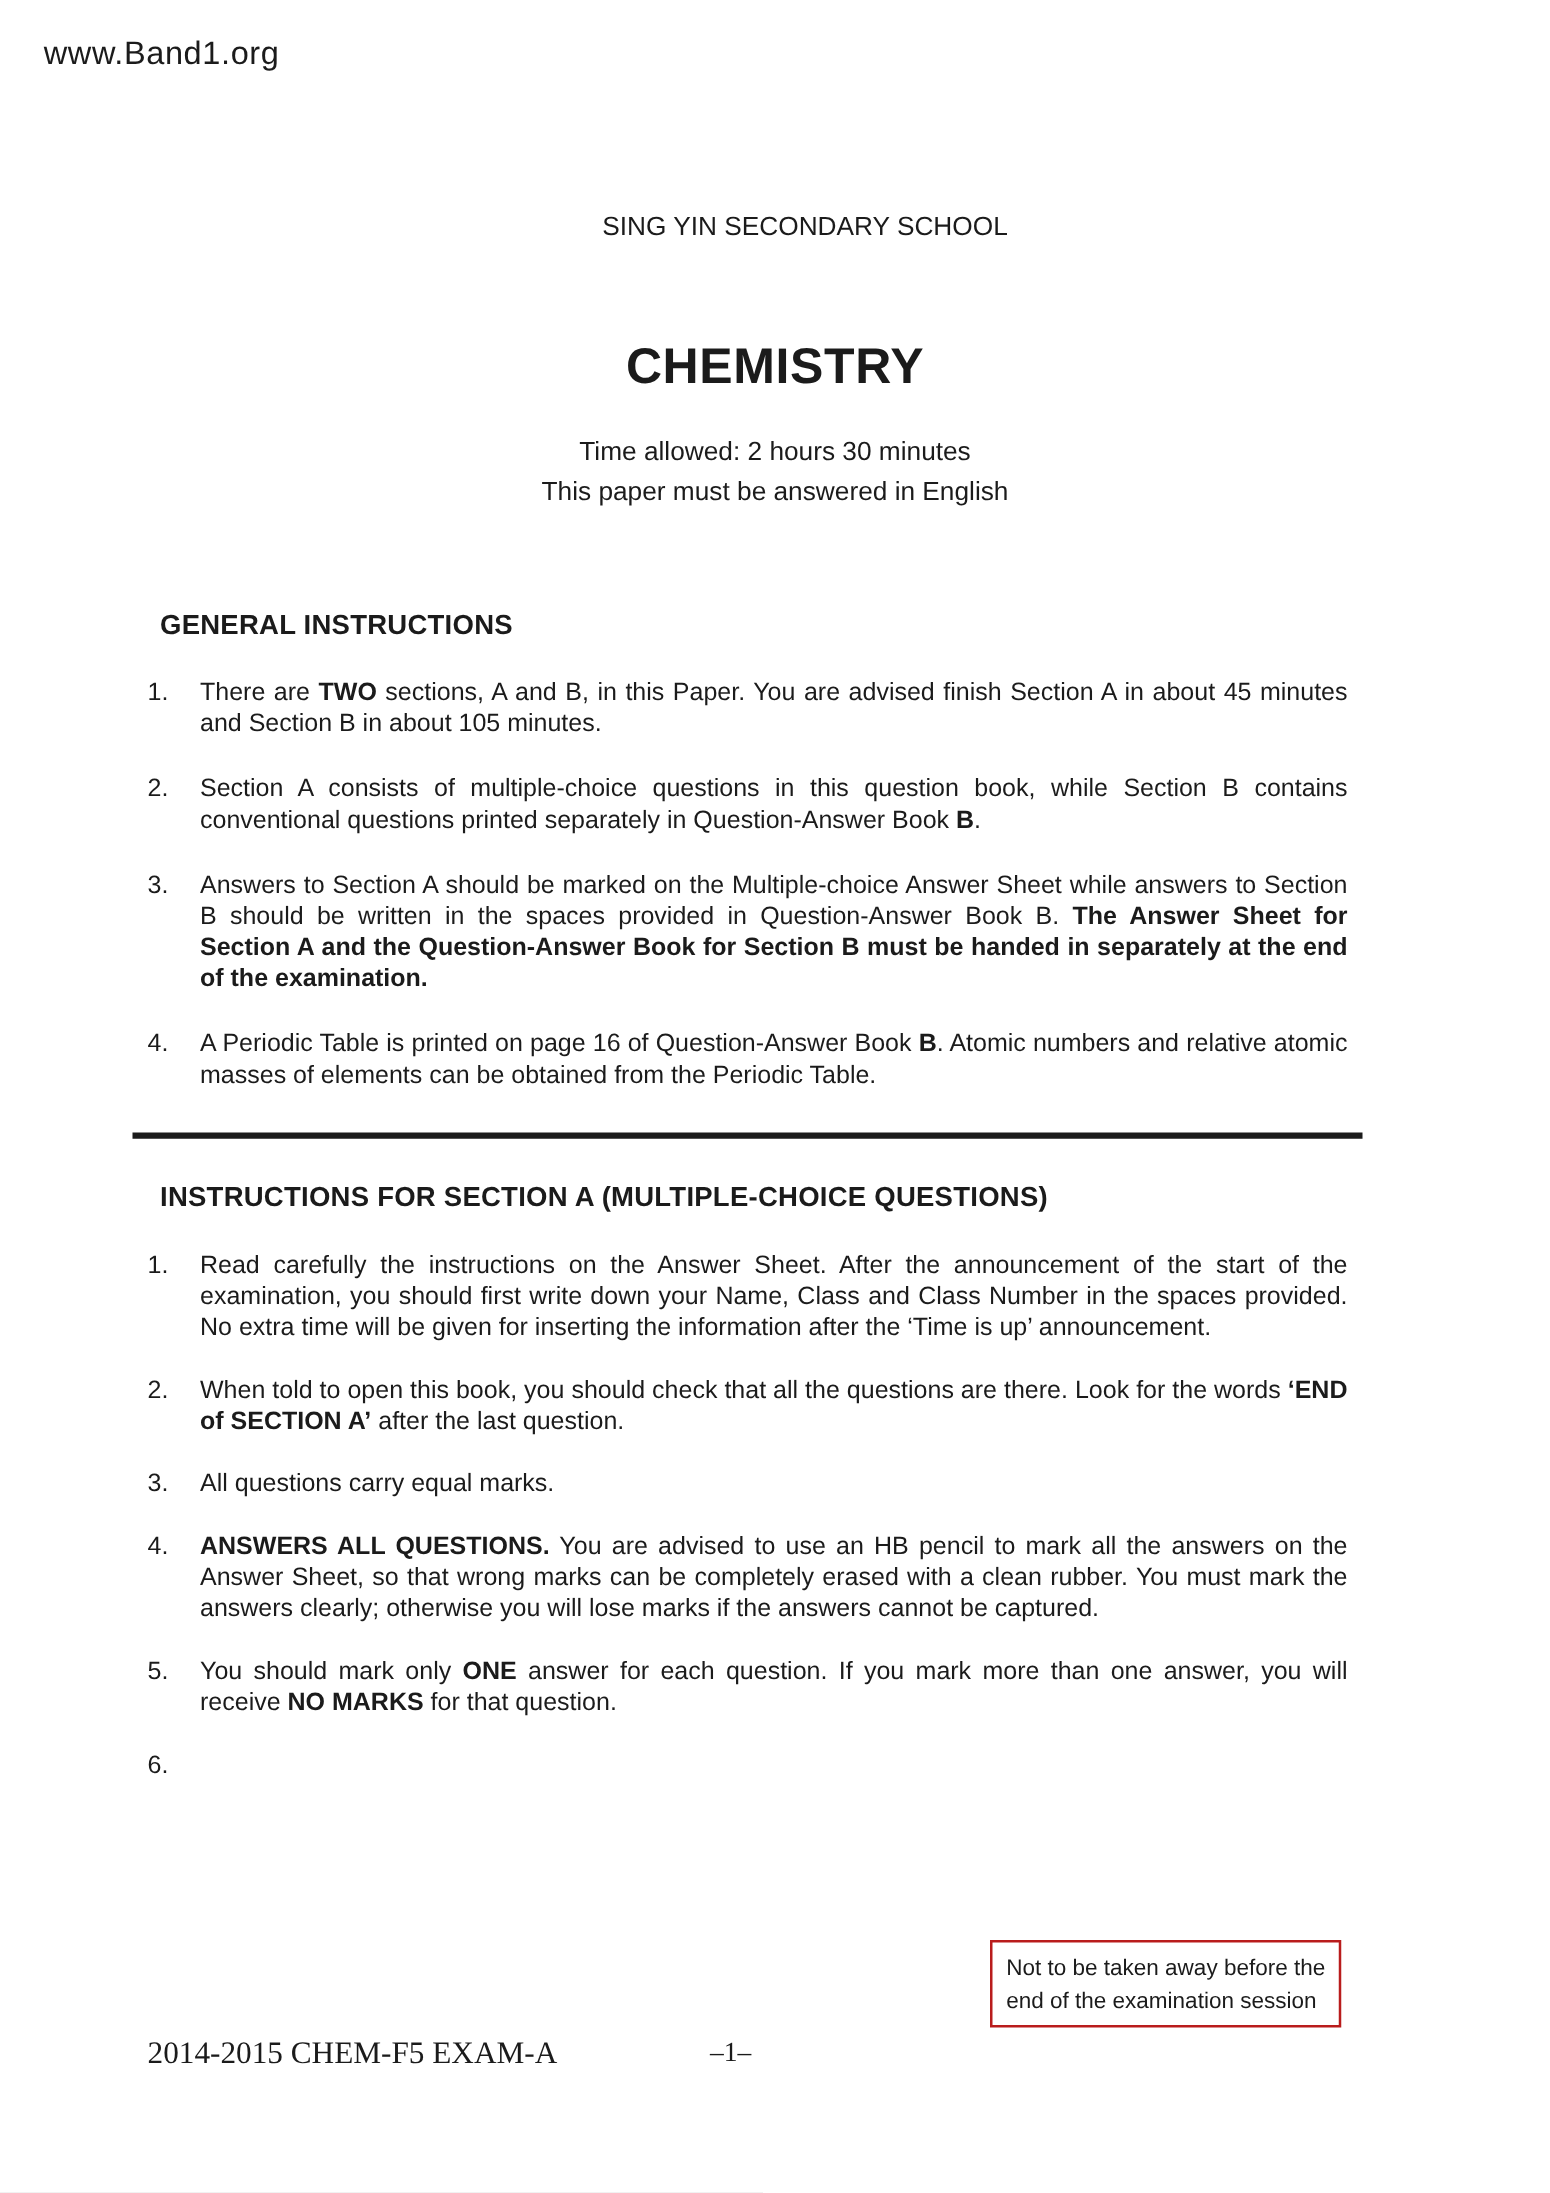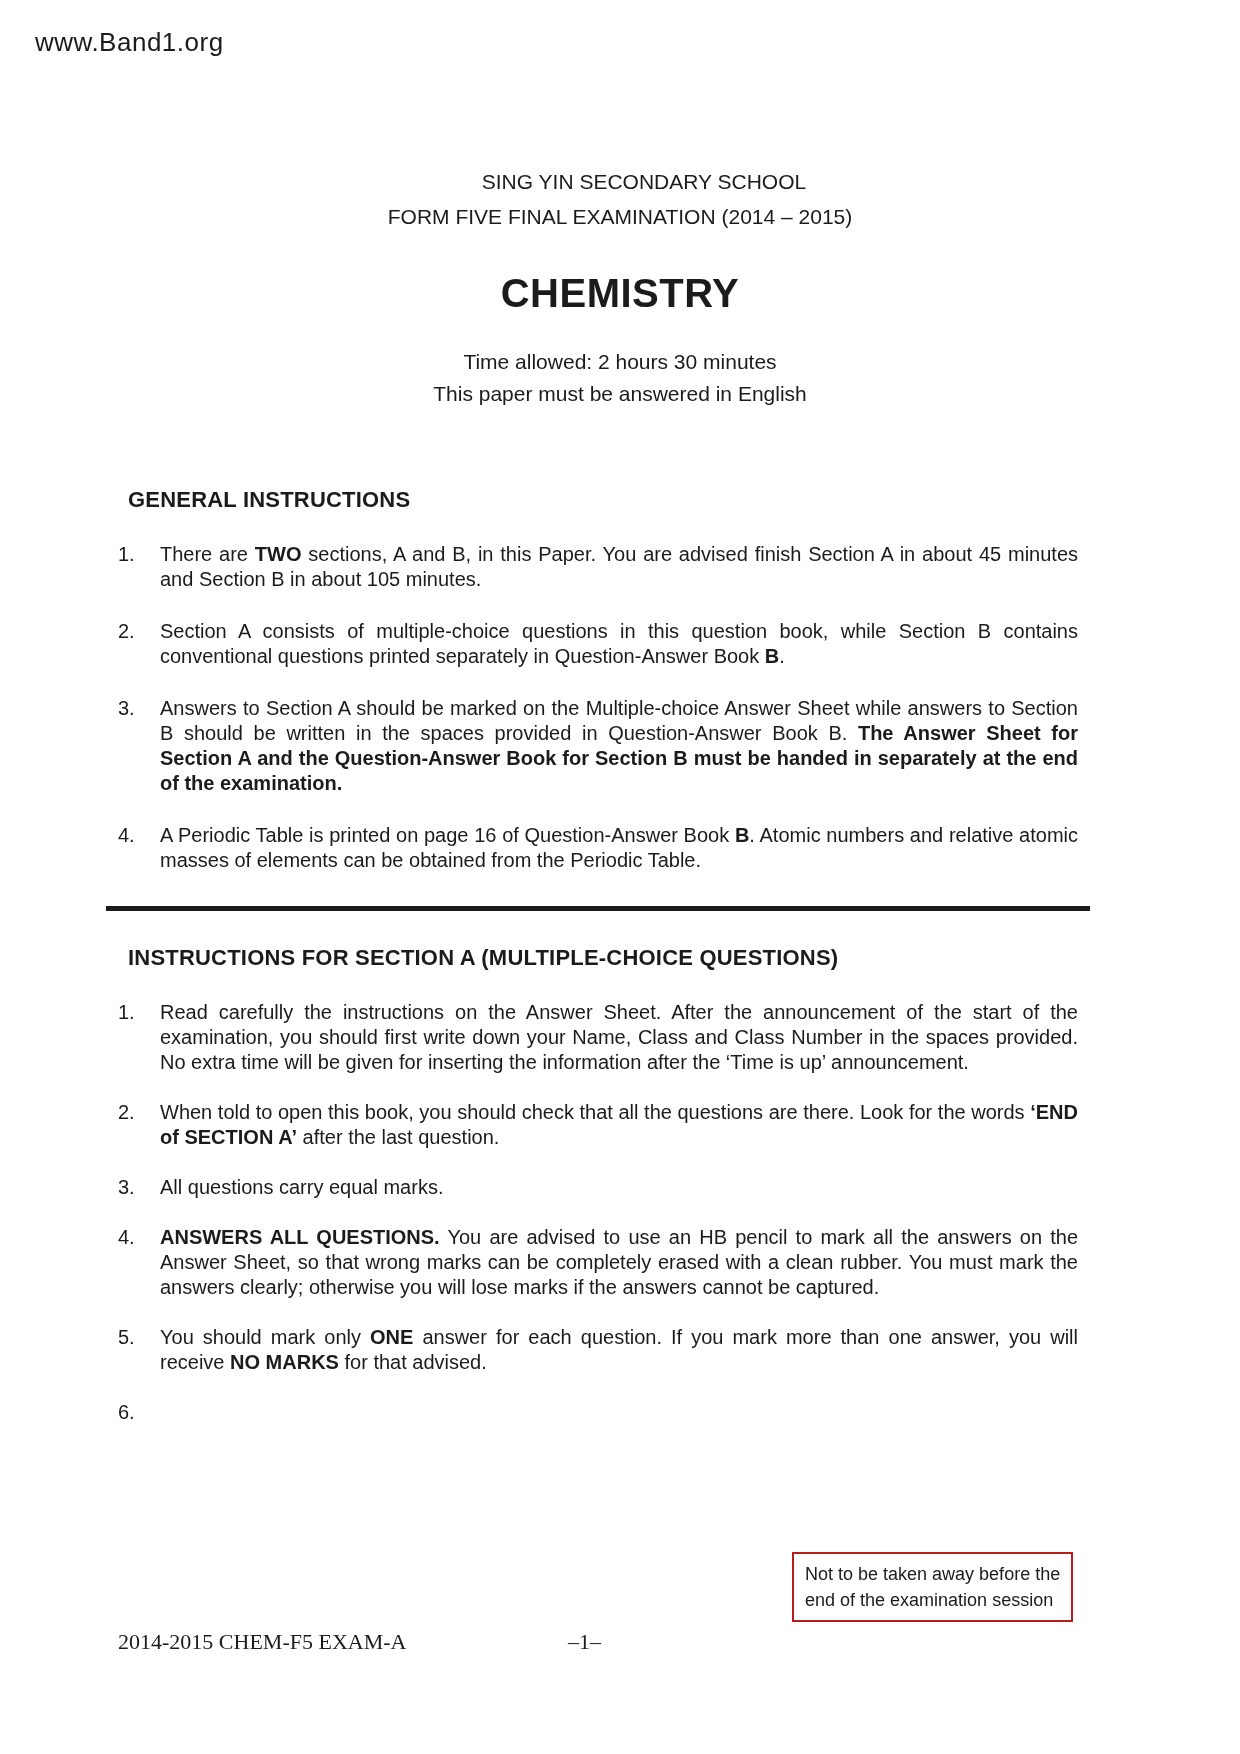--- a/index.html
+++ b/index.html
@@ -86,41 +86,40 @@
     line-height: 26px;
     white-space: nowrap;
     width: fit-content;
   }
 
   .footer-code {
     position: absolute;
     left: 118px;
     top: 1629px;
     font-family: "Liberation Serif", "DejaVu Serif", serif;
-    font-size: 22px;
+    font-size: 25px;
     white-space: nowrap;
   }
   .footer-page {
     position: absolute;
     left: 568px;
     top: 1629px;
     font-family: "Liberation Serif", "DejaVu Serif", serif;
     font-size: 22px;
     white-space: nowrap;
   }
 </style>
 </head>
 <body>
 
 <div class="page">
 
   <div class="watermark">www.Band1.org</div>
 
   <div class="hline school-line">SING YIN SECONDARY SCHOOL</div>
-  <div class="hline exam-line">FORM FIVE FINAL EXAMINATION (2014 – 2015)</div>
   <div class="hline subject-line">CHEMISTRY</div>
   <div class="hline time-line">Time allowed: 2 hours 30 minutes</div>
   <div class="hline note-line">This paper must be answered in English</div>
 
   <div class="section sec-general">
     <h2 class="sec-title">GENERAL INSTRUCTIONS</h2>
 
     <div class="item">
       <span class="num">1.</span>
       <span class="txt"><span>There are </span><b>TWO</b><span> sections, A and B, in this Paper. You are advised finish Section A in about 45 minutes and Section B in about 105 minutes.</span></span>
@@ -155,21 +154,21 @@
     <div class="item">
       <span class="num">3.</span>
       <span class="txt"><span>All questions carry equal marks.</span></span>
     </div>
     <div class="item">
       <span class="num">4.</span>
       <span class="txt"><b>ANSWERS ALL QUESTIONS.</b><span> You are advised to use an HB pencil to mark all the answers on the Answer Sheet, so that wrong marks can be completely erased with a clean rubber. You must mark the answers clearly; otherwise you will lose marks if the answers cannot be captured.</span></span>
     </div>
     <div class="item">
       <span class="num">5.</span>
-      <span class="txt"><span>You should mark only </span><b>ONE</b><span> answer for each question. If you mark more than one answer, you will receive </span><b>NO MARKS</b><span> for that advised.</span></span>
+      <span class="txt"><span>You should mark only </span><b>ONE</b><span> answer for each question. If you mark more than one answer, you will receive </span><b>NO MARKS</b><span> for that question.</span></span>
     </div>
     <div class="item">
       <span class="num">6.</span>
     </div>
   </div>
 
   <div class="notice-box">
     <div>Not to be taken away before the</div>
     <div>end of the examination session</div>
   </div>

